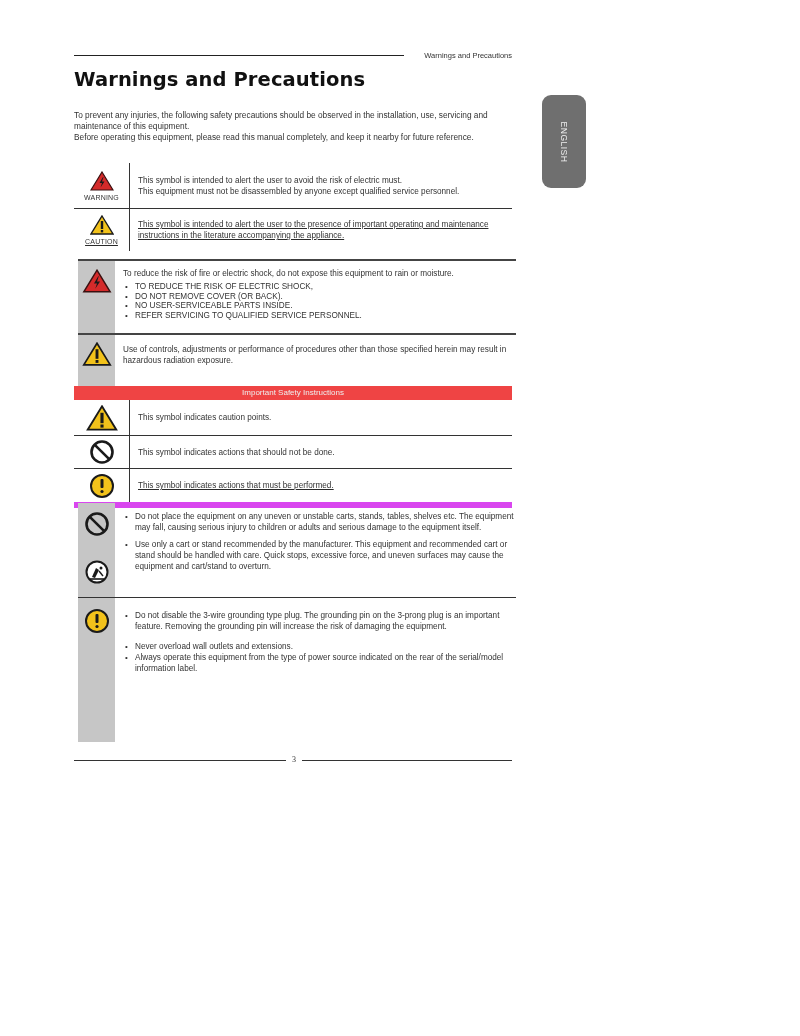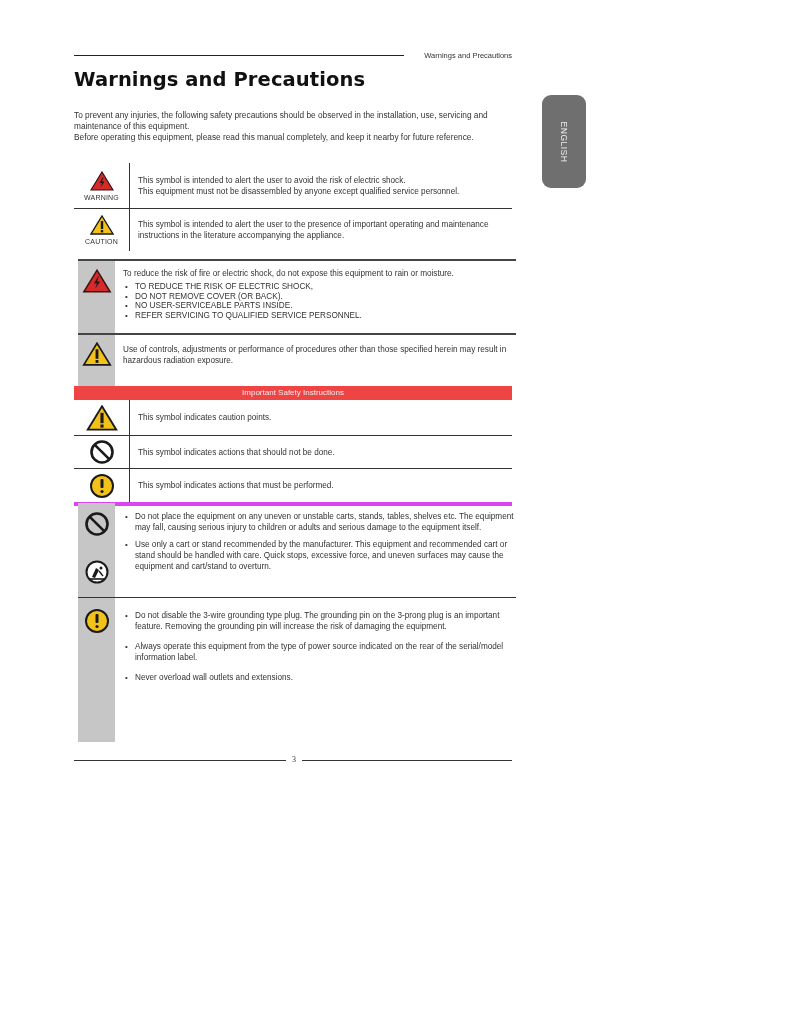--- a/index.html
+++ b/index.html
@@ -11,21 +11,21 @@
 
   .page-title { position: absolute; left: 74px; top: 68px; font-family: "DejaVu Sans", sans-serif; font-weight: bold; font-size: 19.5px; color: #111; letter-spacing: 0.1px; }
 
   .lang-tab { position: absolute; left: 542px; top: 95px; width: 44px; height: 93px; background: #6f6f6f; border-radius: 9px; }
   .lang-tab span { position: absolute; left: 50%; top: 50%; transform: translate(-50%,-50%) rotate(90deg); color: #eee; font-size: 8.5px; letter-spacing: 0.5px; white-space: nowrap; }
 
   .intro { position: absolute; left: 74px; top: 110px; width: 440px; font-size: 8.3px; line-height: 11px; color: #333; }
 
   .sym-table { position: absolute; left: 74px; width: 438px; }
   .sym-row { display: flex; align-items: center; border-bottom: 1px solid #333; }
-  .sym-row:last-child { border-bottom: none; }
+  .sym-row:last-child { border-bottom: none; text-decoration: underline; }
   .sym-icon-cell { width: 56px; display: flex; flex-direction: column; align-items: center; justify-content: center; border-right: 1px solid #333; align-self: stretch; }
   .sym-label { font-size: 7px; color: #333; margin-top: 3px; letter-spacing: 0.2px; }
   .sym-text { flex: 1; padding-left: 8px; font-size: 8.2px; line-height: 11px; color: #333; }
 
   .gray-block { position: absolute; left: 78px; width: 438px; display: flex; border-top: 2px solid #444; }
   .gray-col { width: 37px; background: #c6c6c6; display: flex; flex-direction: column; align-items: center; }
   .gray-content { flex: 1; padding-left: 8px; font-size: 8.2px; line-height: 9.8px; color: #333; }
   ul.bul { list-style: none; }
   ul.bul li { position: relative; padding-left: 12px; }
   ul.bul li::before { content: "\2022"; position: absolute; left: 2px; top: 0; font-size: 8px; }
@@ -58,21 +58,21 @@
     <div class="sym-icon-cell">
       <span>
         <svg width="24" height="20" viewBox="0 0 24 20">
             <polygon points="12,1 23,19 1,19" fill="#d42a2a" stroke="#3a1010" stroke-width="1.2"></polygon>
             <polygon points="13,6 9.5,12 12,12 10.5,16.5 14.5,10.5 12,10.5 13.5,6" fill="#1a1a1a"></polygon>
           </svg>
       </span>
       <span class="sym-label">WARNING</span>
     </div>
     <div class="sym-text">
-      <div>This symbol is intended to alert the user to avoid the risk of electric shock.</div>
+      <div>This symbol is intended to alert the user to avoid the risk of electric must.</div>
       <div>This equipment must not be disassembled by anyone except qualified service personnel.</div>
     </div>
   </div>
   <div class="sym-row" style="height:42px;">
     <div class="sym-icon-cell">
       <span>
         <svg width="24" height="20" viewBox="0 0 24 20">
             <polygon points="12,1 23,19 1,19" fill="#f2c21b" stroke="#1a1a1a" stroke-width="1.4"></polygon>
             <rect x="10.8" y="6" width="2.4" height="8" fill="#1a1a1a"></rect>
             <rect x="10.8" y="15" width="2.4" height="2.4" fill="#1a1a1a"></rect>
@@ -112,21 +112,21 @@
           <rect x="10.8" y="6" width="2.4" height="8" fill="#1a1a1a"></rect>
           <rect x="10.8" y="15" width="2.4" height="2.4" fill="#1a1a1a"></rect>
         </svg>
     </span>
   </div>
   <div class="gray-content" style="padding-top:9px; line-height:11px;">Use of controls, adjustments or performance of procedures other than those specified herein may result in hazardous radiation exposure.</div>
 </div>
 
 <div class="dark-bar">Important Safety Instructions</div>
 
-<div class="sym-table" style="top:400px; border-bottom:4px solid #d946ef;">
+<div class="sym-table" style="top:400px; border-bottom:6px solid #d946ef;">
   <div class="sym-row" style="height:36px;">
     <div class="sym-icon-cell">
       <span>
         <svg width="32" height="26" viewBox="0 0 24 20">
             <polygon points="12,1 23,19 1,19" fill="#f2c21b" stroke="#1a1a1a" stroke-width="1.4"></polygon>
             <rect x="10.8" y="6" width="2.4" height="8" fill="#1a1a1a"></rect>
             <rect x="10.8" y="15" width="2.4" height="2.4" fill="#1a1a1a"></rect>
           </svg>
       </span>
     </div>
@@ -189,21 +189,21 @@
       <svg width="26" height="26" viewBox="0 0 26 26">
           <circle cx="13" cy="13" r="11" fill="#f2c21b" stroke="#1a1a1a" stroke-width="2"></circle>
           <rect x="11.5" y="6" width="3" height="9" rx="1" fill="#1a1a1a"></rect>
           <circle cx="13" cy="18.5" r="1.6" fill="#1a1a1a"></circle>
         </svg>
     </span>
   </div>
   <div class="gray-content" style="padding-top:12px; line-height:11px;">
     <ul class="bul">
       <li style="margin-bottom:9px;">Do not disable the 3-wire grounding type plug. The grounding pin on the 3-prong plug is an important feature. Removing the grounding pin will increase the risk of damaging the equipment.</li>
+      <li>Never overload wall outlets and extensions.</li>
       <li style="margin-bottom:9px;">Always operate this equipment from the type of power source indicated on the rear of the serial/model information label.</li>
-      <li>Never overload wall outlets and extensions.</li>
     </ul>
   </div>
 </div>
 
 <div class="footer-rule-l"></div>
 <div class="page-num">3</div>
 <div class="footer-rule-r"></div>
 
 </body></html>

